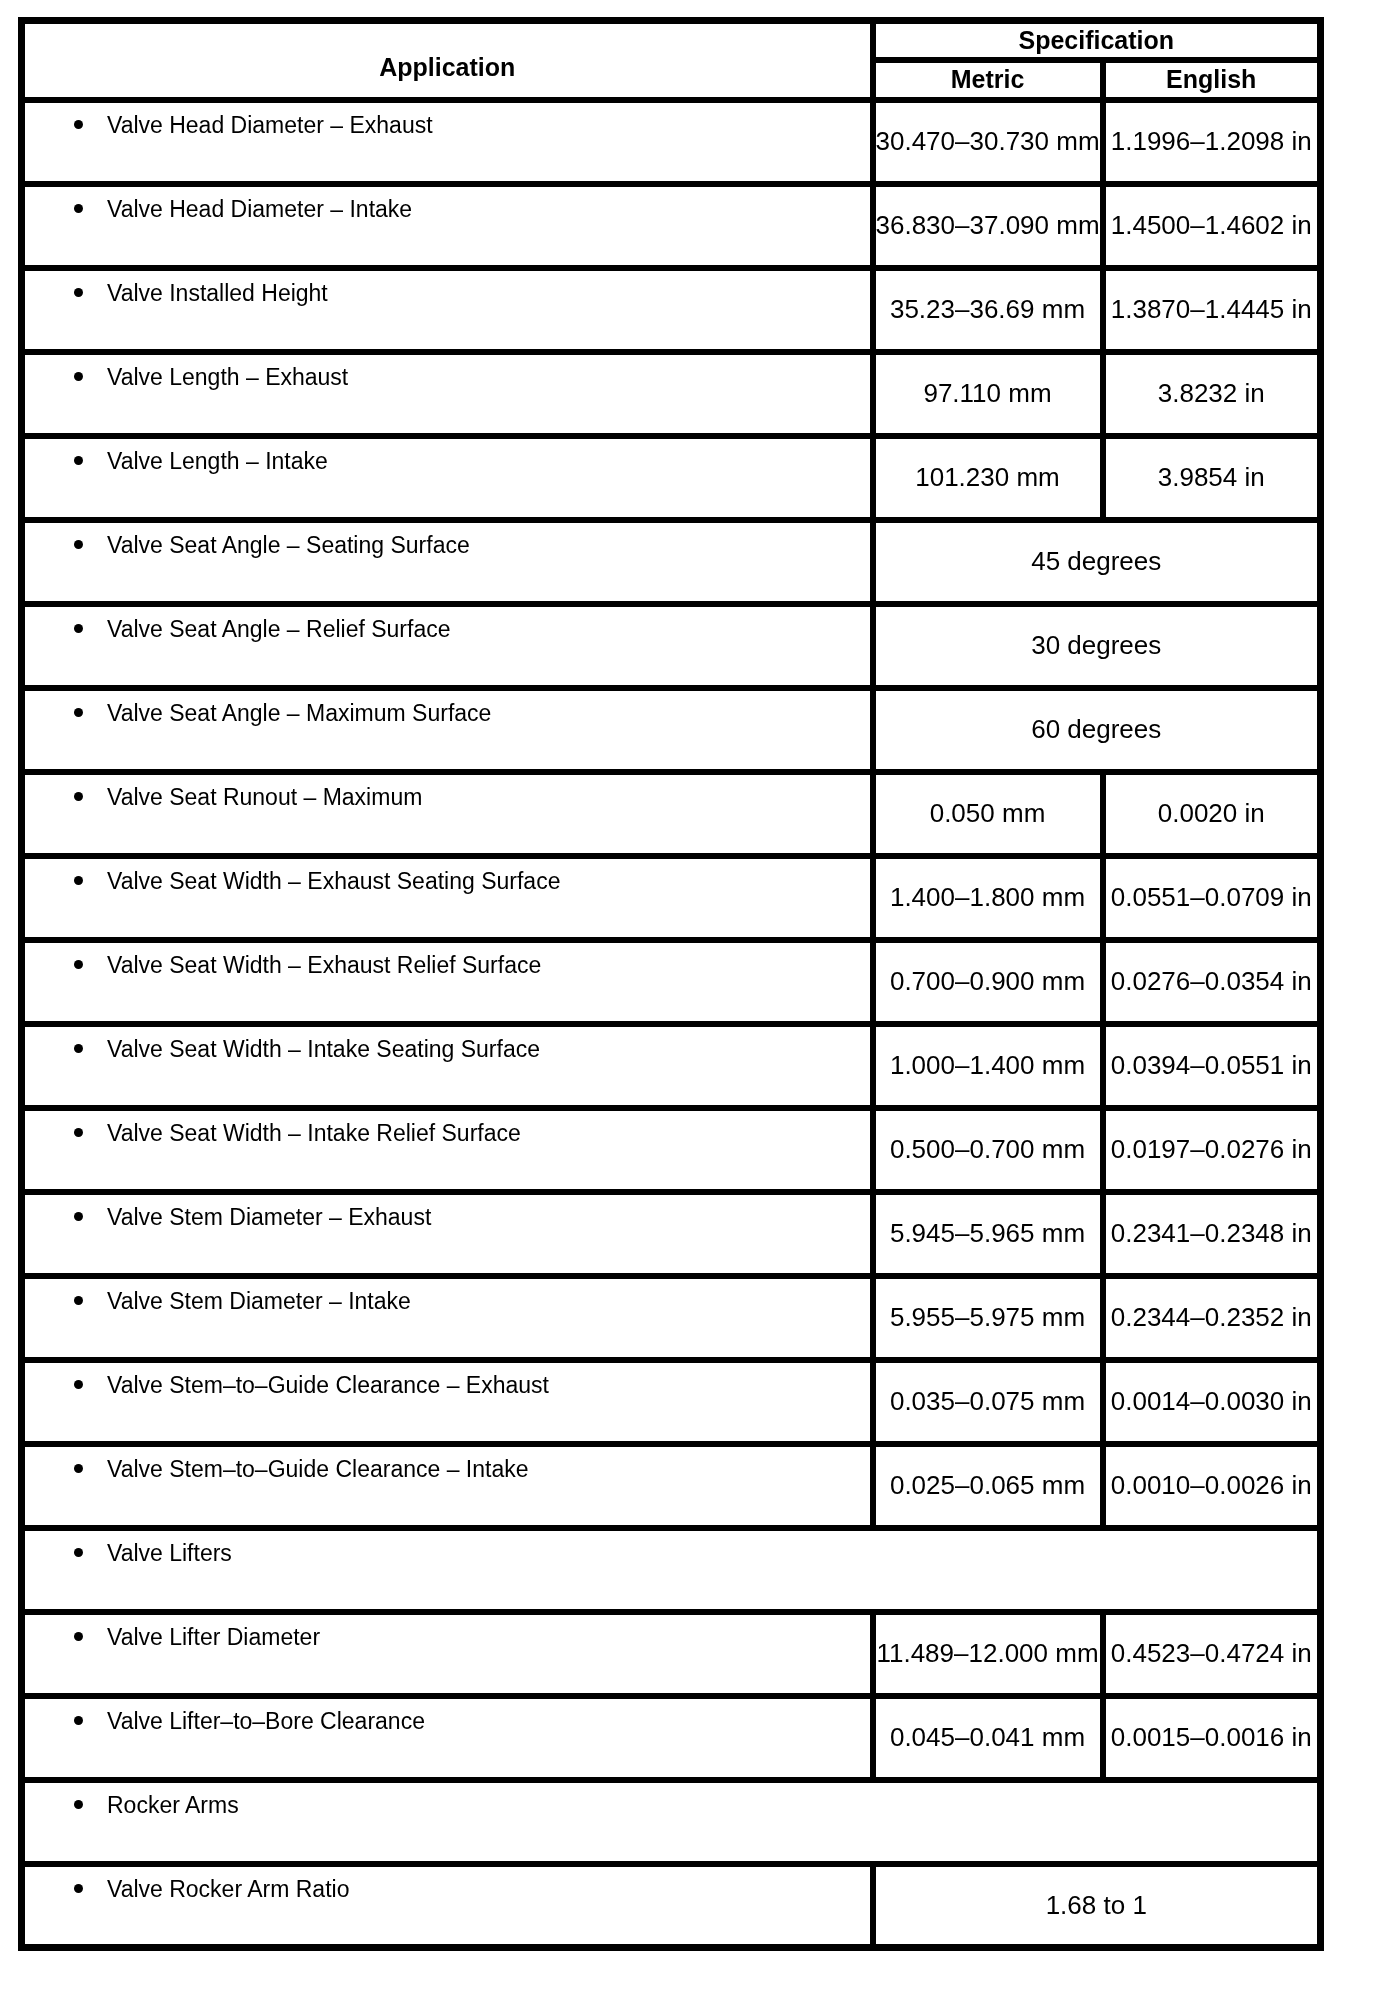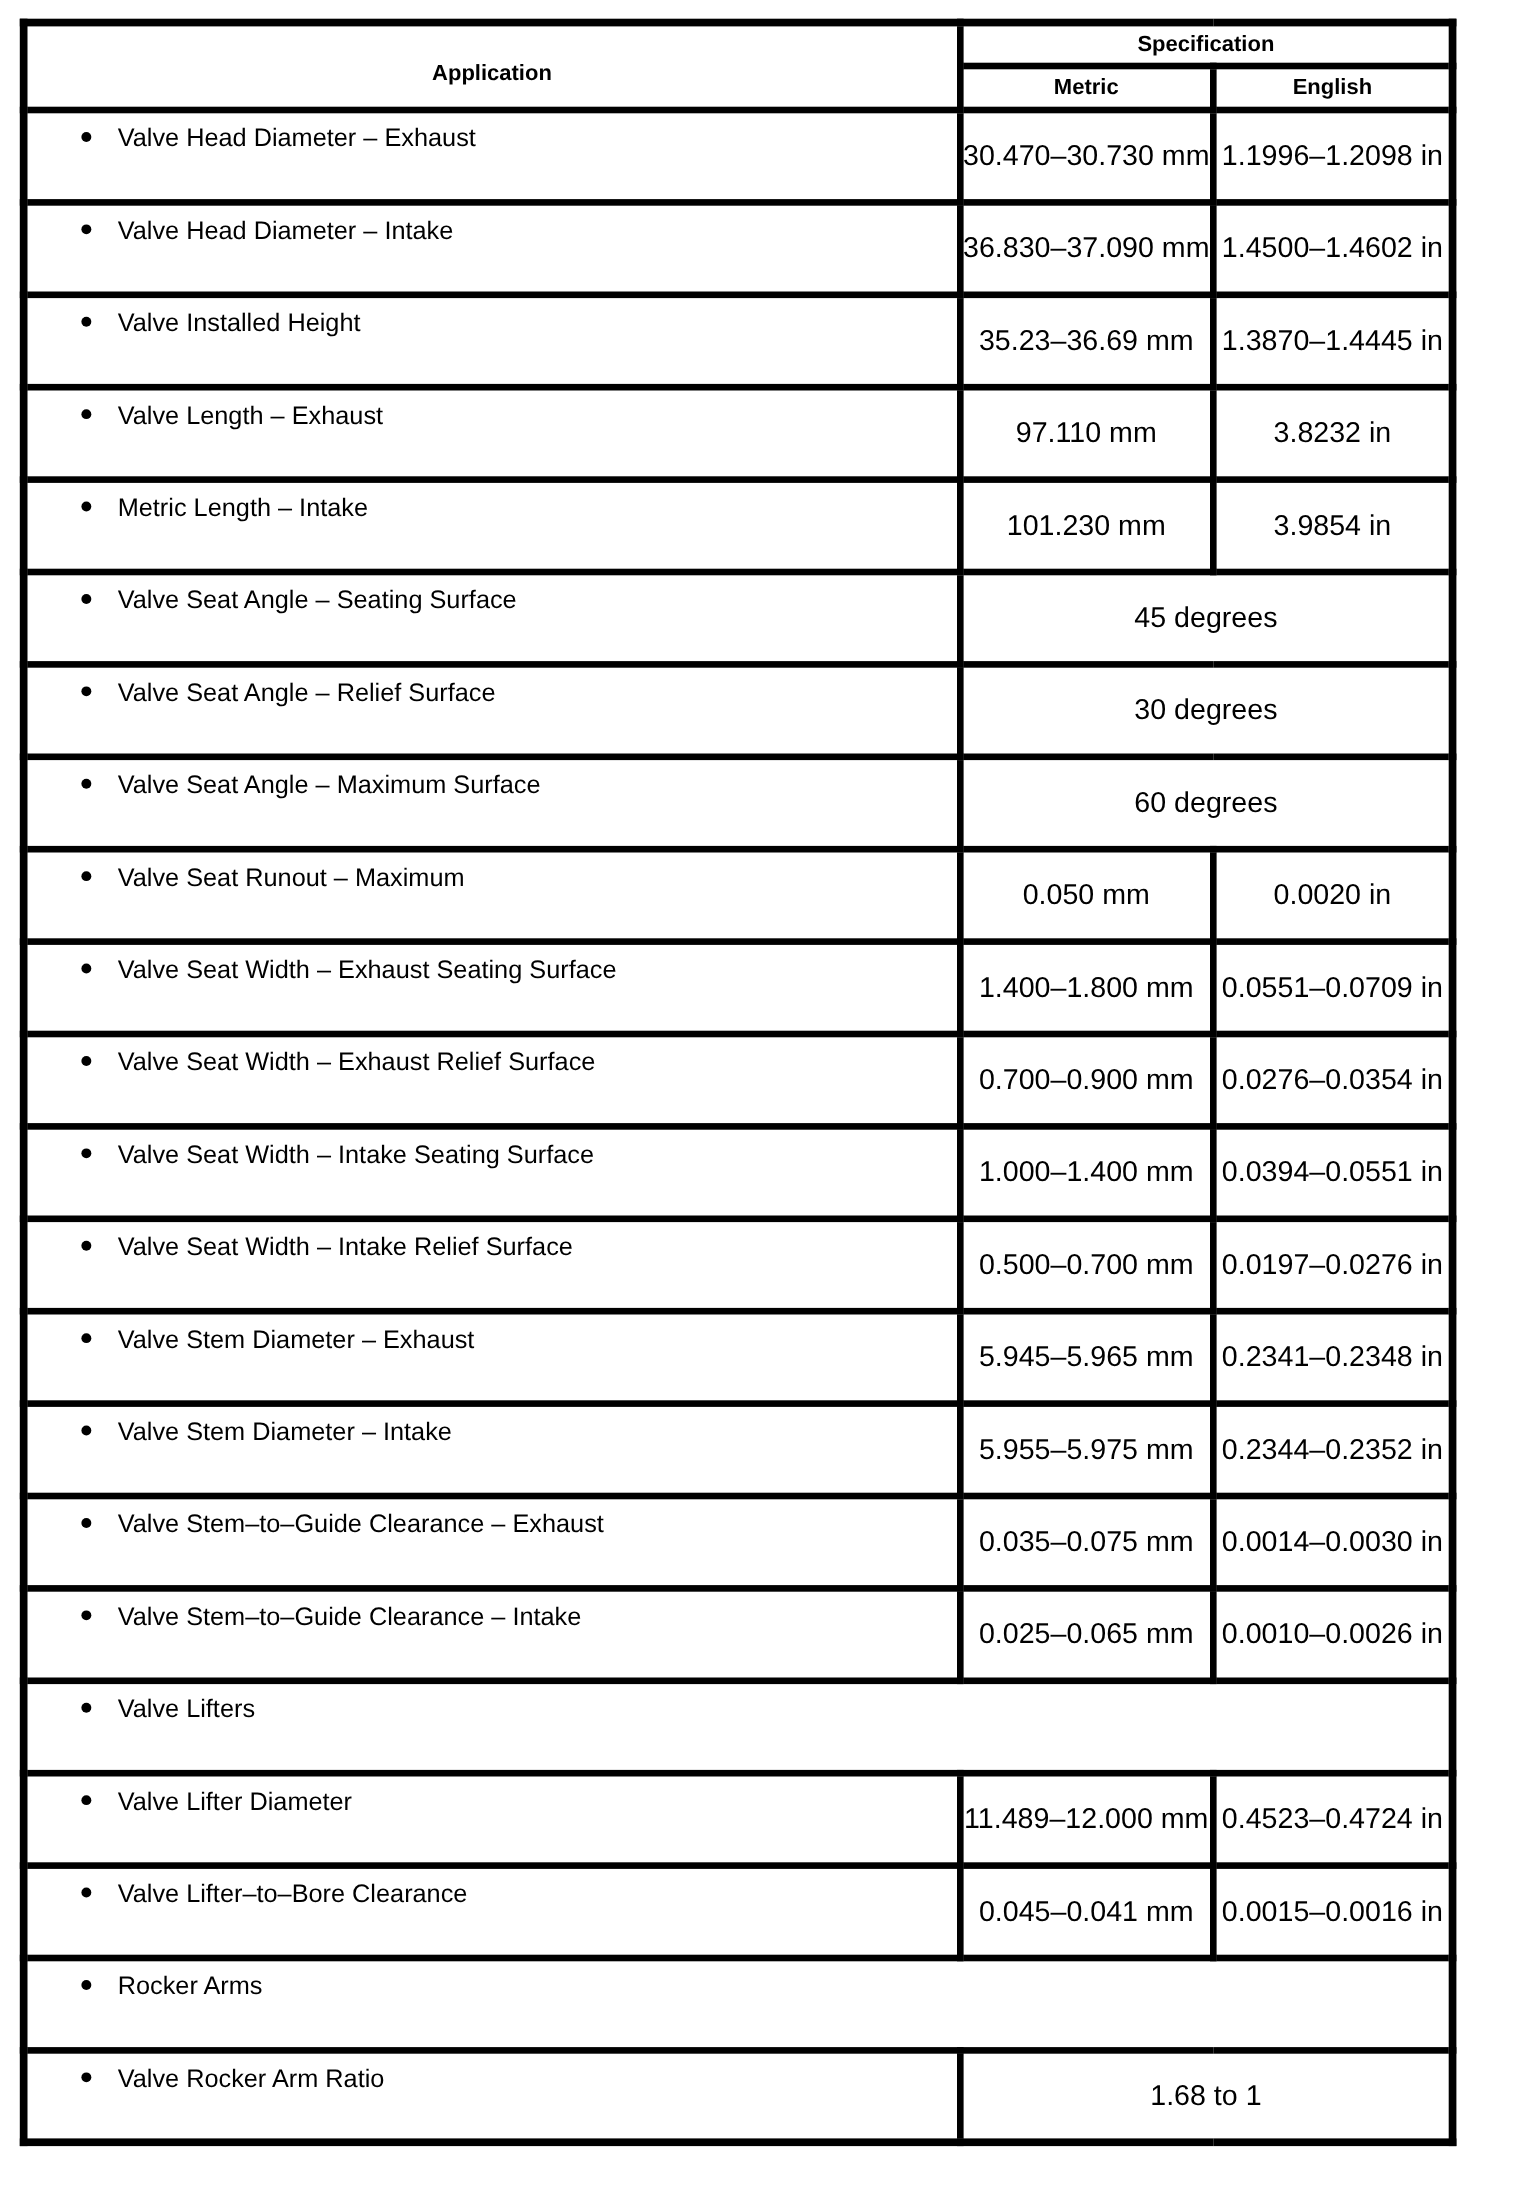--- a/index.html
+++ b/index.html
@@ -25,21 +25,21 @@
     color: #000000;
   }
   table.spec, table.spec th, table.spec td {
     border: 6px solid #000000;
   }
   table.spec {
     border-width: 7px;
   }
   th {
     font-weight: bold;
-    font-size: 20px;
+    font-size: 25px;
     text-align: center;
     vertical-align: middle;
     padding: 0;
     background: #ffffff;
     margin-top: 20px;
   }
   td {
     padding: 0;
     background: #ffffff;
   }
@@ -144,21 +144,21 @@
               <span class="app-text">Valve Length – Exhaust</span>
             </div>
           </td>
           <td class="spec-cell">97.110 mm</td>
           <td class="spec-cell">3.8232 in</td>
         </tr>
         <tr class="data-row">
           <td class="app-cell">
             <div class="app-line">
               <span class="bullet"></span>
-              <span class="app-text">Metric Length – Intake</span>
+              <span class="app-text">Valve Length – Intake</span>
             </div>
           </td>
           <td class="spec-cell">101.230 mm</td>
           <td class="spec-cell">3.9854 in</td>
         </tr>
         <tr class="data-row">
           <td class="app-cell">
             <div class="app-line">
               <span class="bullet"></span>
               <span class="app-text">Valve Seat Angle – Seating Surface</span>

